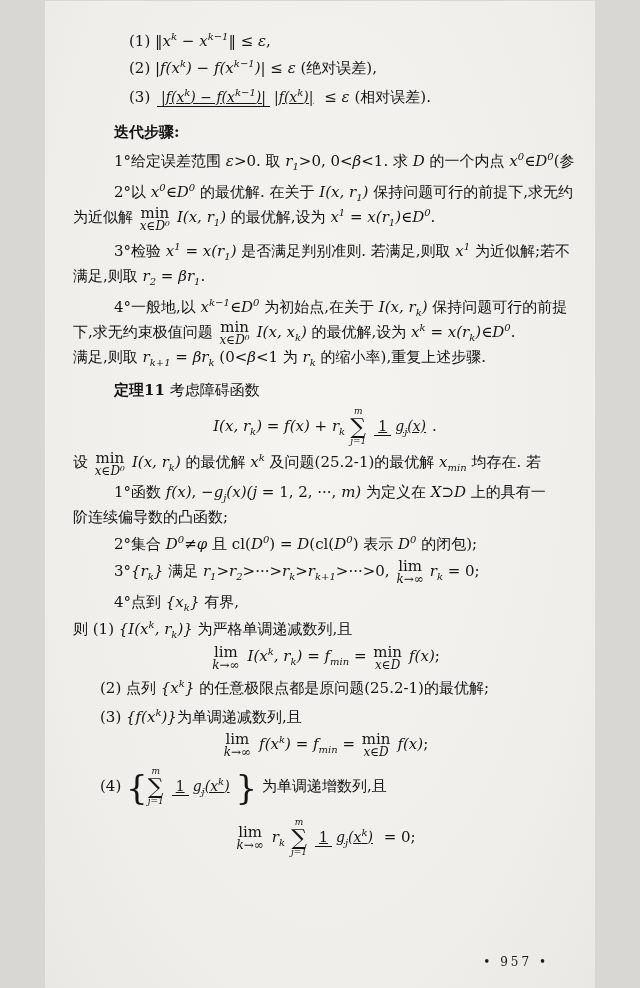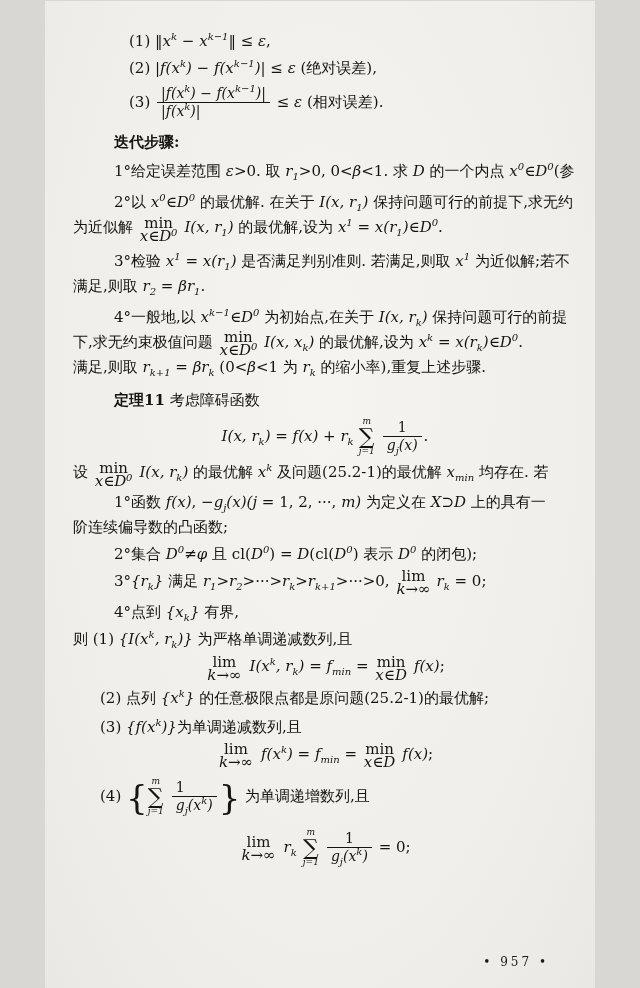--- a/index.html
+++ b/index.html
@@ -11,27 +11,27 @@
     color:#141413;overflow:hidden;padding-left:14px;
   }
   .content{padding:28px 18px 0 14px;font-size:15px;}
   .line{line-height:25px;min-height:25px;}
   .math{font-style:italic;}
   .reg{font-style:normal;}
   .bold{font-weight:bold;}
   sup.sup{font-size:10px;font-style:italic;line-height:0;vertical-align:super;}
   sub.sub{font-size:10px;font-style:italic;line-height:0;vertical-align:sub;}
   .sp{display:inline-block;height:1px;}
-  .frac{display:inline-flex;flex-direction:column;vertical-align:middle;
-        font-size:14px;line-height:17px;margin:0 2px;}
+  .frac{display:inline-flex;flex-direction:row;text-align:center;vertical-align:middle;
+        font-size:14px;line-height:17px;margin:0 2px;text-decoration:underline;}
   .frac-n{border-bottom:1.5px solid #141413;padding:0 4px;}
   .frac-d{padding:0 4px;}
   .ou{display:inline-flex;flex-direction:column;align-items:center;vertical-align:middle;margin:0 2px;}
   .ou-top{font-size:15px;line-height:15px;font-style:normal;}
-  .ou-bot{font-size:15px;line-height:10px;font-style:italic;}
+  .ou-bot{font-size:12px;line-height:10px;font-style:italic;}
   .sum{display:inline-flex;flex-direction:column;align-items:center;vertical-align:middle;}
   .sum-lim{font-size:9px;line-height:9px;font-style:italic;}
   .sum-sigma{font-size:22px;line-height:21px;font-style:normal;}
   .brace{font-size:34px;line-height:34px;vertical-align:middle;font-style:normal;}
   .ctr{text-align:center;}
   .i1{padding-left:41px;}
   .i2{padding-left:56px;}
   .i3{padding-left:27px;}
   .mt2{margin-top:2px;}.mt4{margin-top:4px;}.mt6{margin-top:6px;}
   .mt8{margin-top:8px;}.mt10{margin-top:10px;}.mt12{margin-top:12px;}

